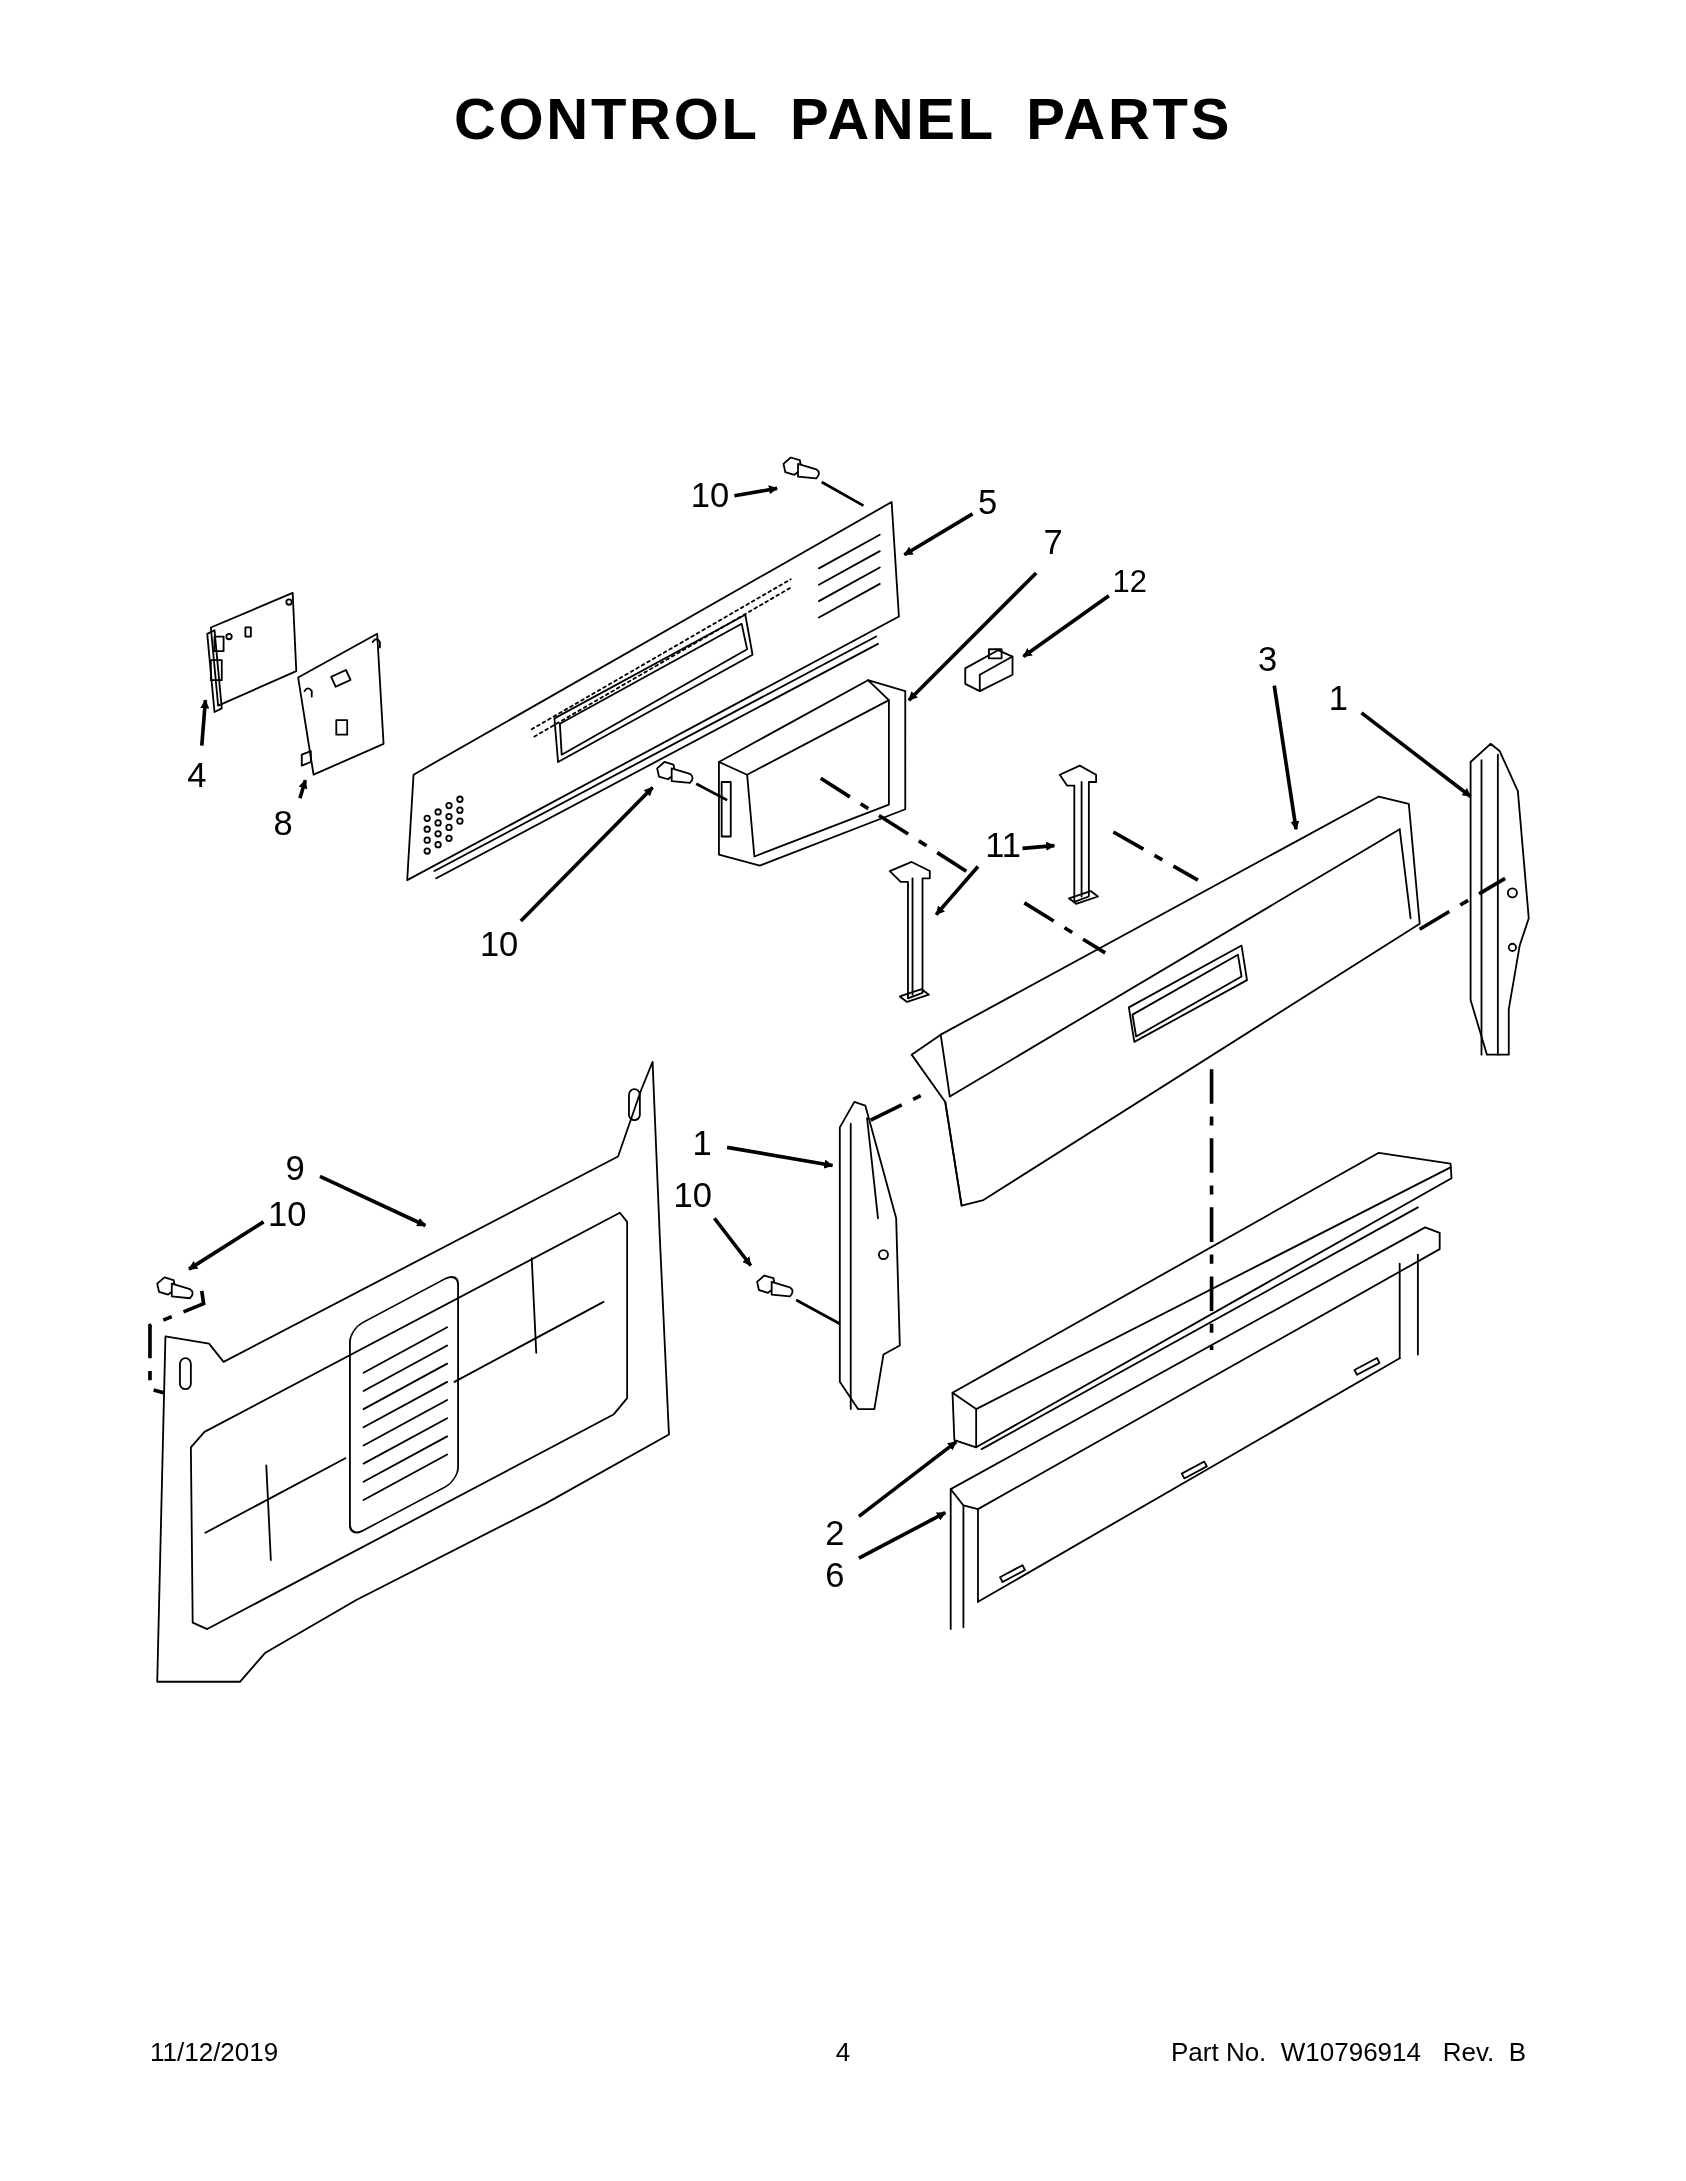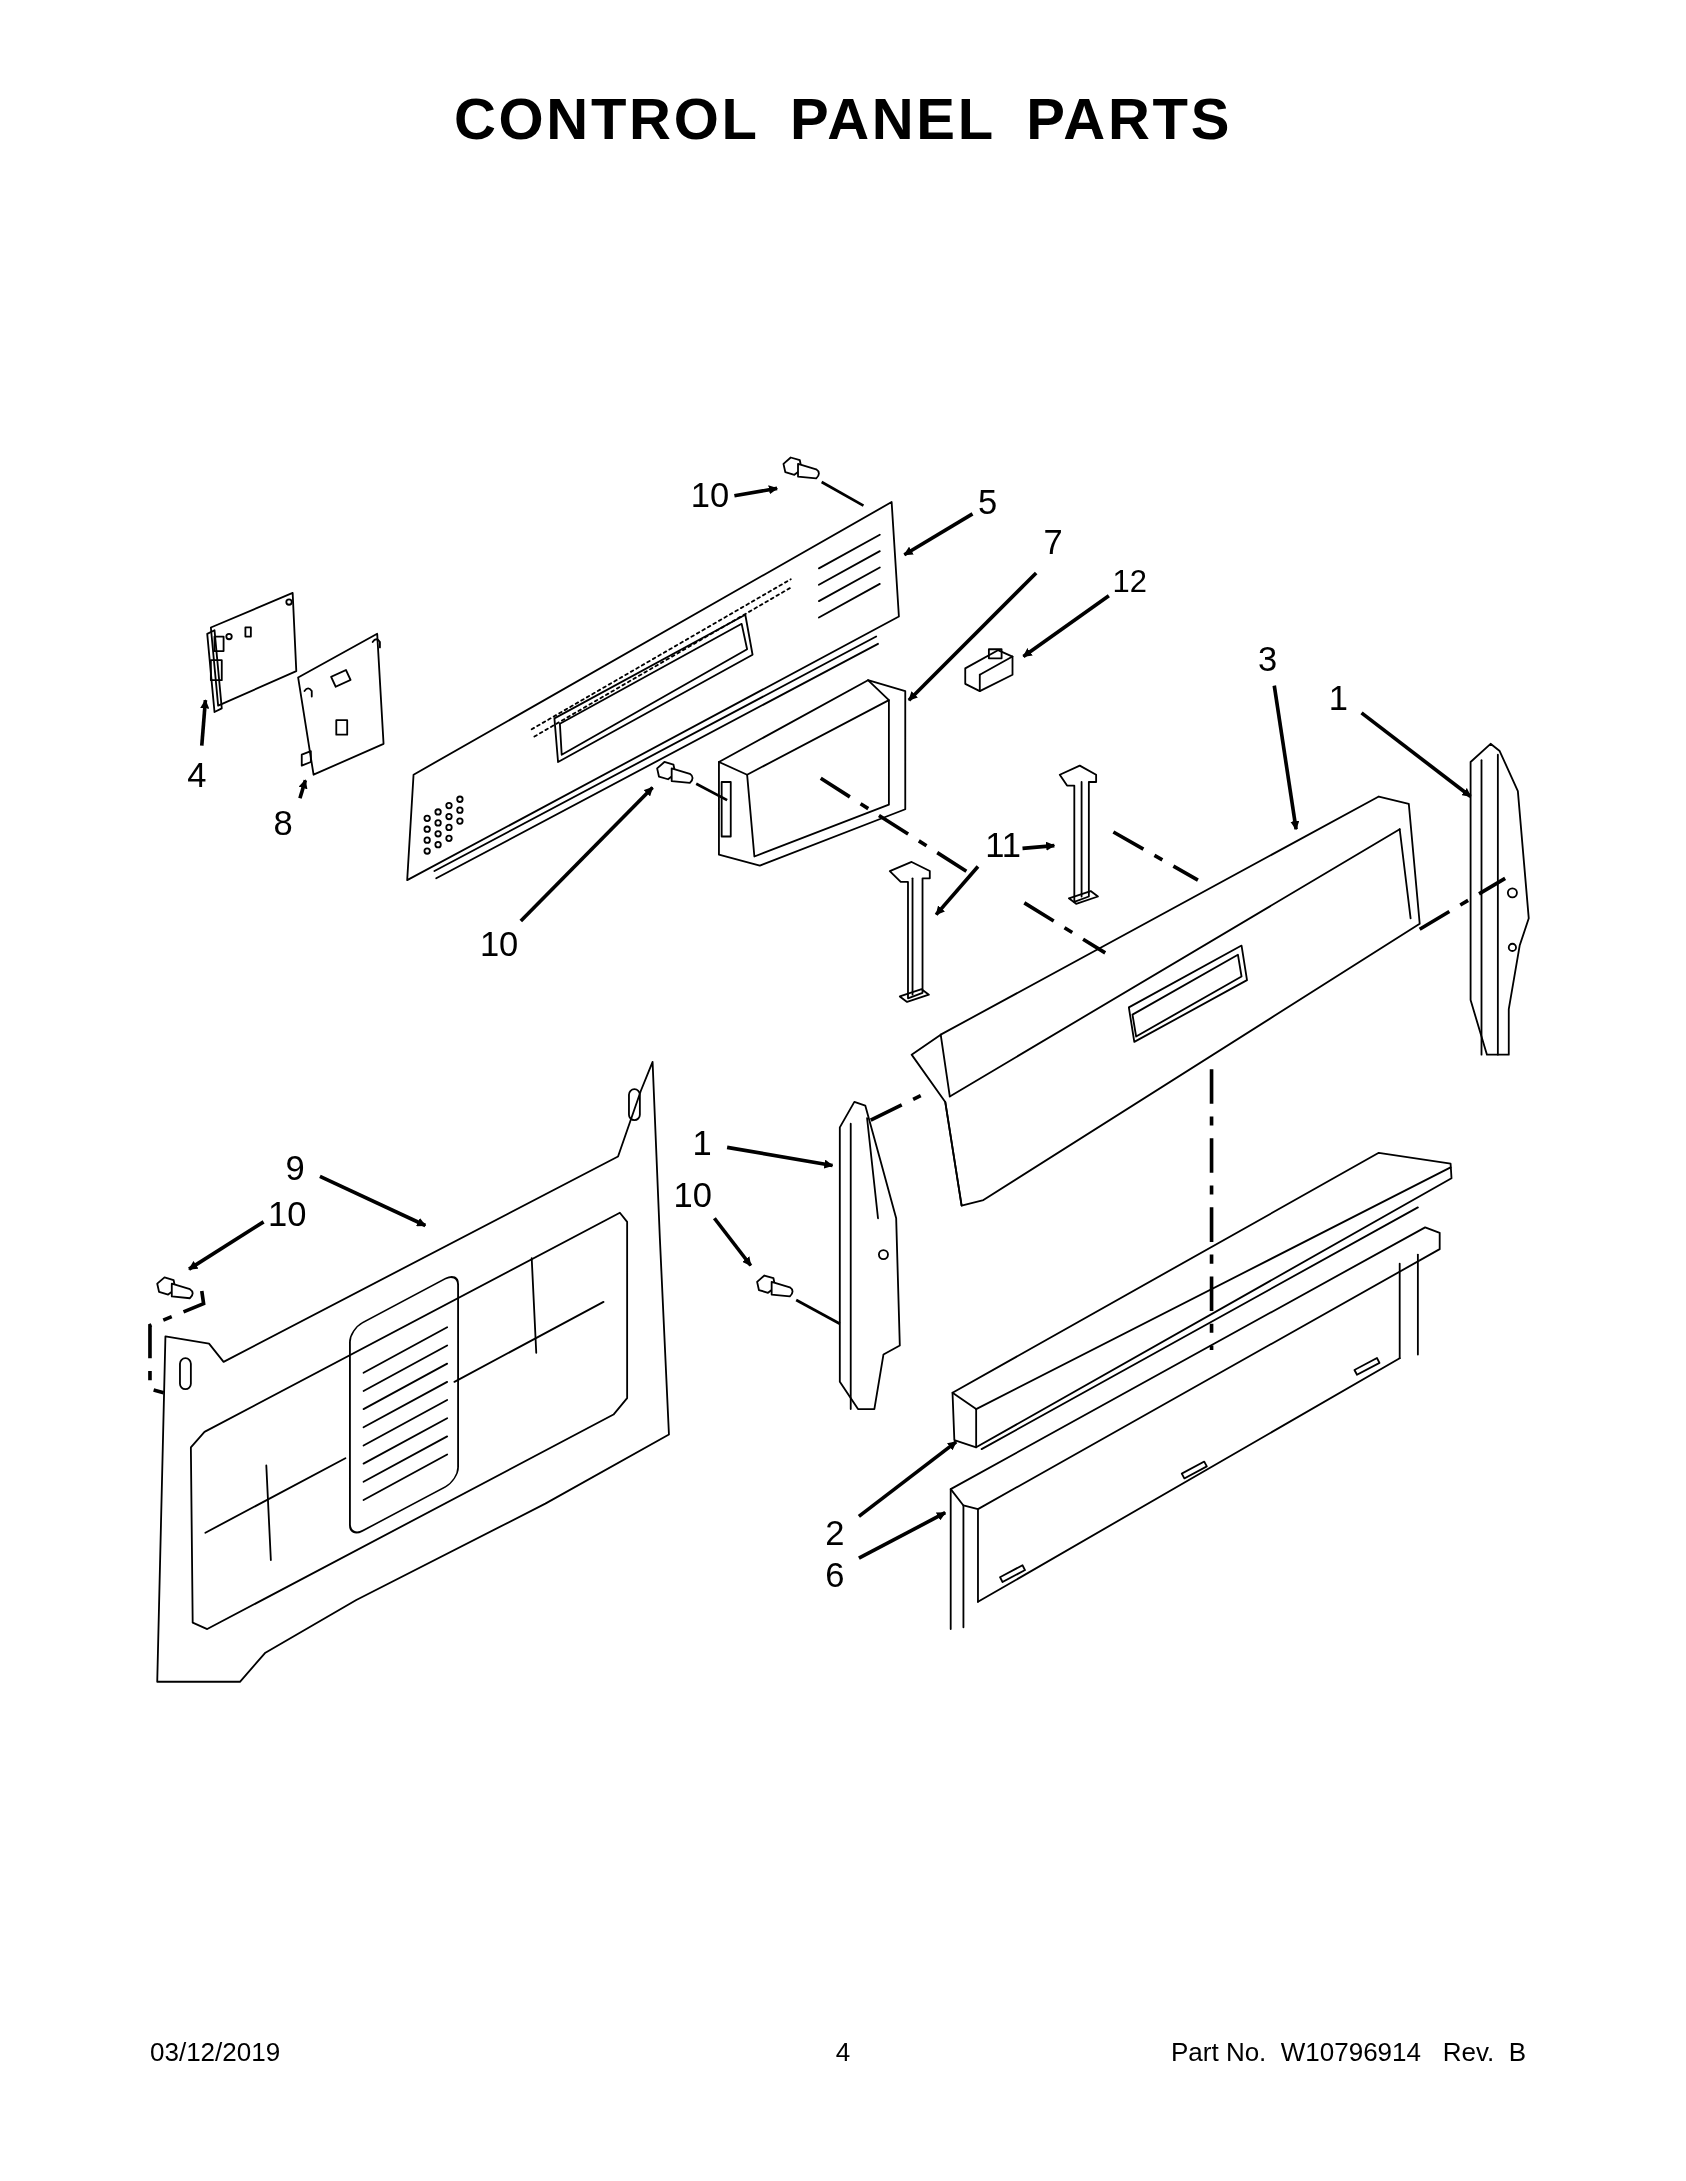--- a/index.html
+++ b/index.html
@@ -241,16 +241,16 @@
   <text class="callout" x="528" y="1052">10</text>
   <text class="callout" x="1084" y="943">11</text>
   <text class="callout" x="762" y="1270">1</text>
   <text class="callout" x="314" y="1298">9</text>
   <text class="callout" x="295" y="1348">10</text>
   <text class="callout" x="741" y="1328">10</text>
   <text class="callout" x="908" y="1699">2</text>
   <text class="callout" x="908" y="1746">6</text>
 </svg>
 
-<div class="footer footer-date">03/12/2019</div>
+<div class="footer footer-date">11/12/2019</div>
 <div class="footer footer-page">4</div>
 <div class="footer footer-part">Part No.  W10796914   Rev.  B</div>
 
 
 </body></html>

